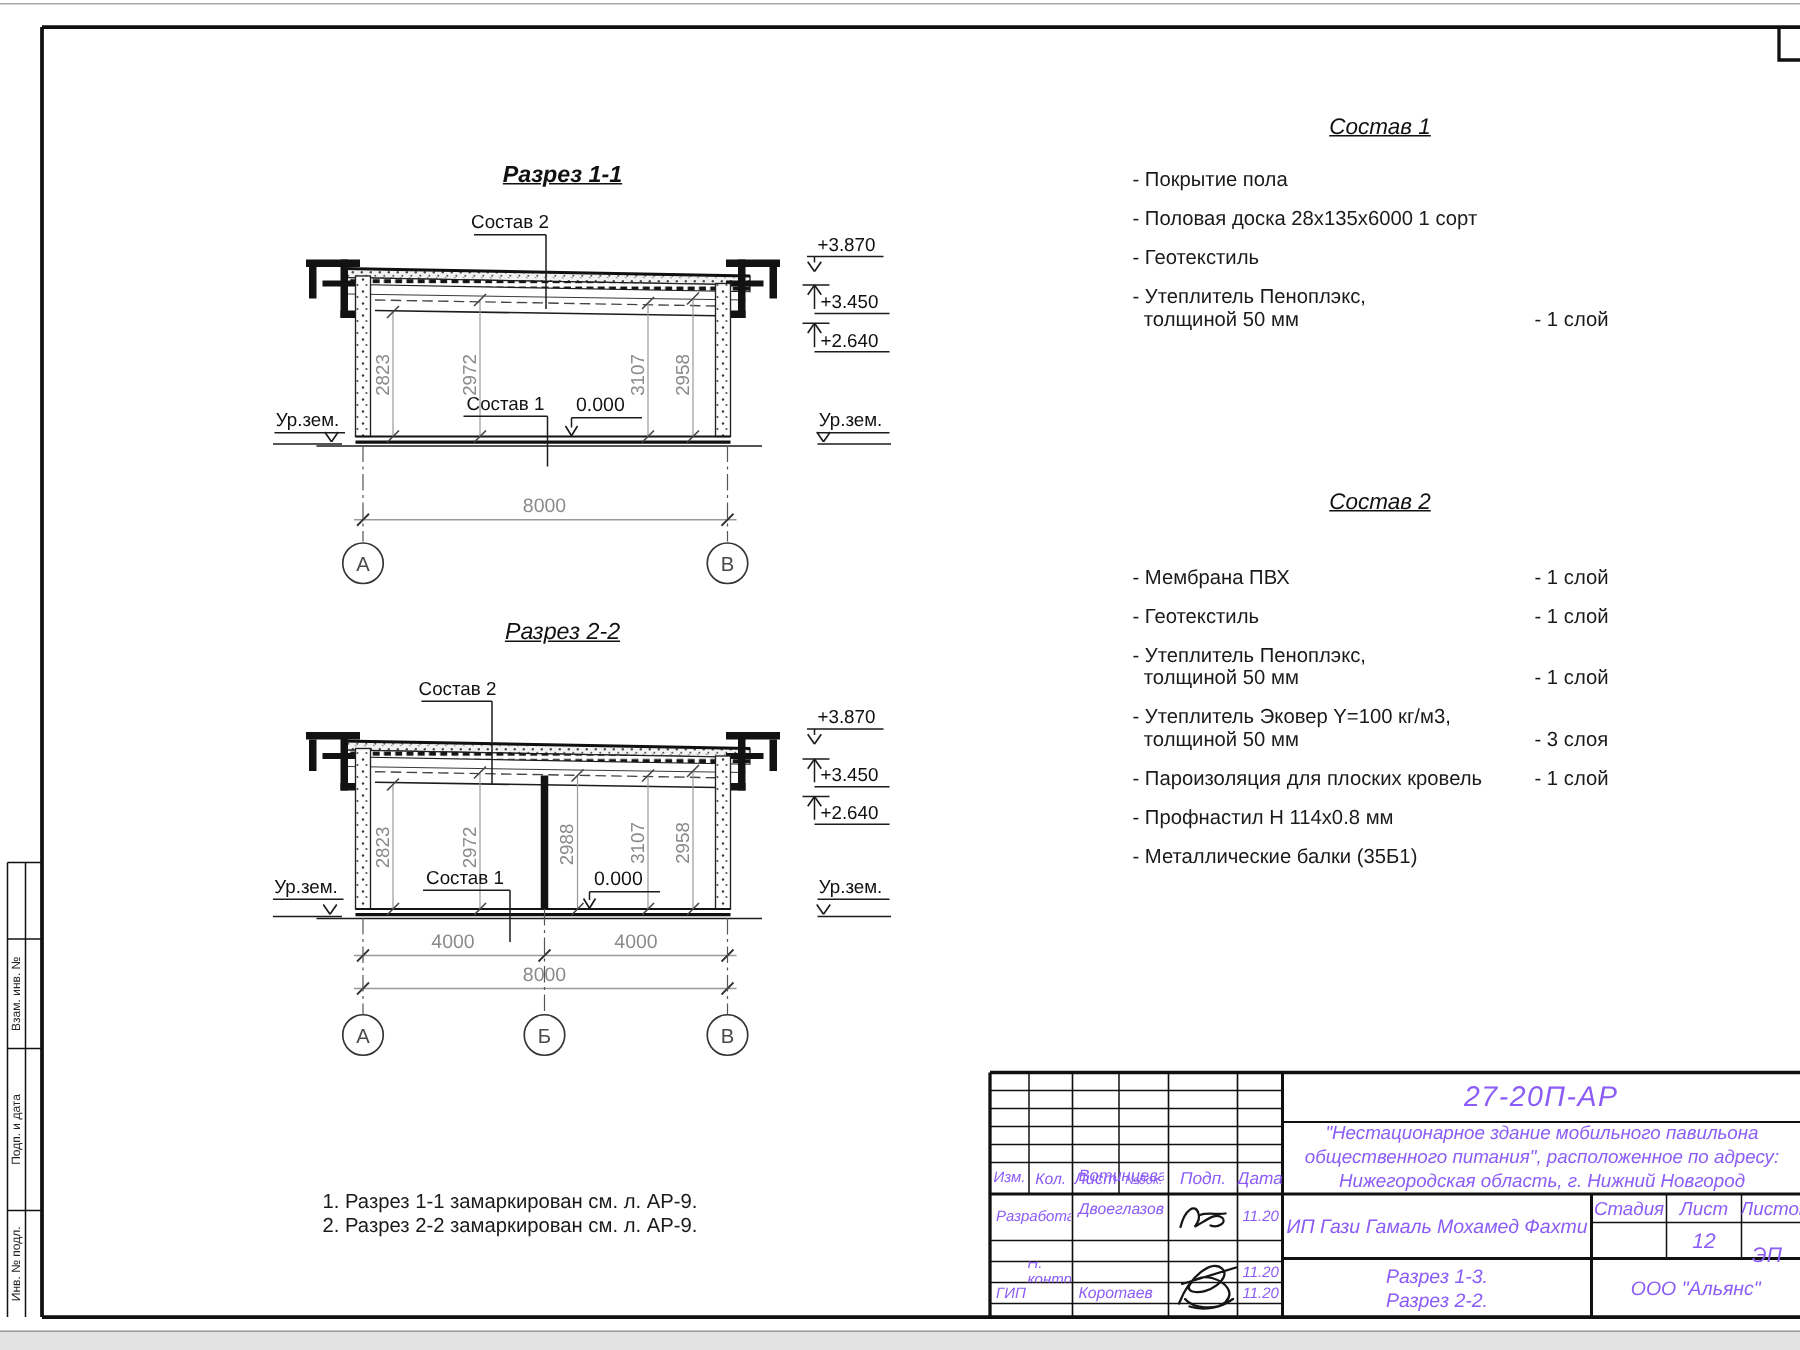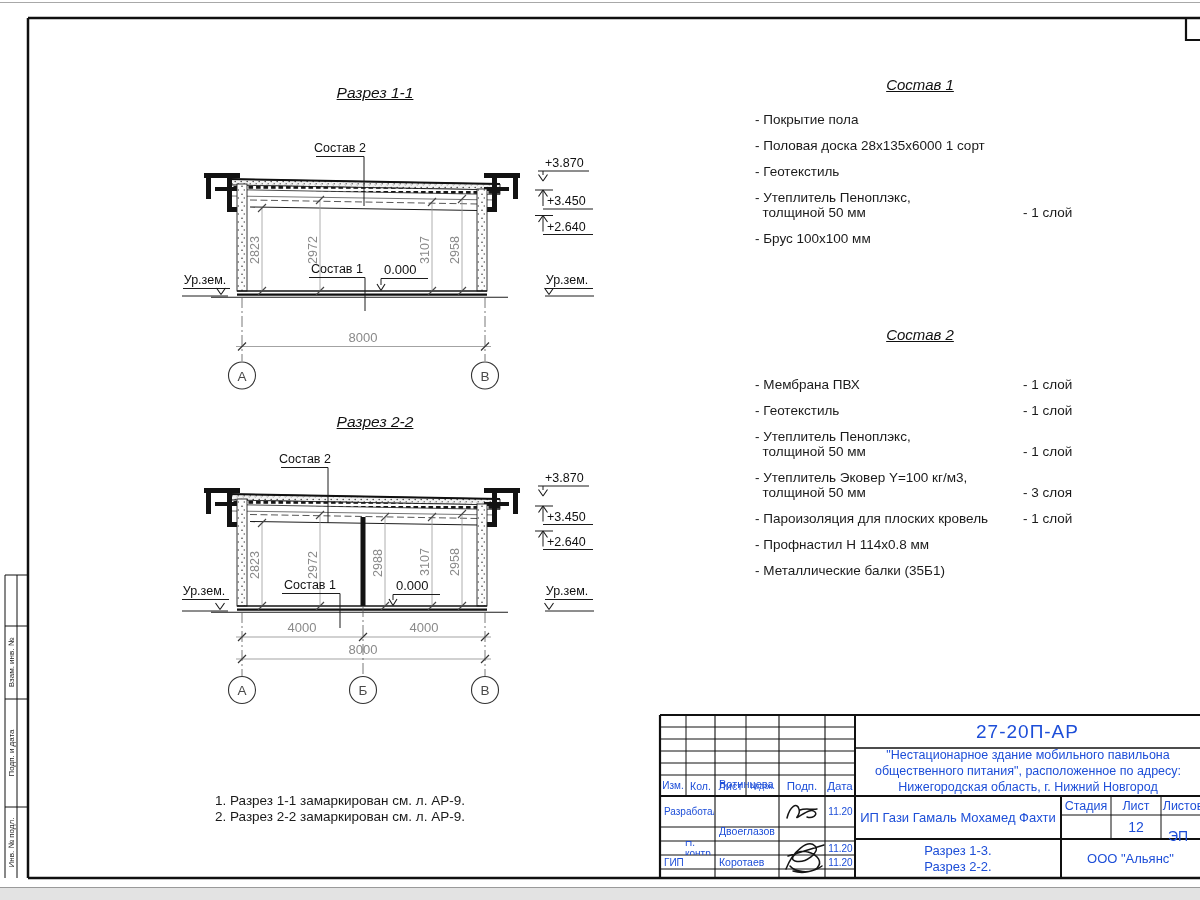--- a/index.html
+++ b/index.html
@@ -14,21 +14,21 @@
   .comp-title{text-align:center;font-size:15px;font-style:italic;text-decoration:underline;color:#111;}
   .comp-items{display:flex;flex-direction:column;gap:11px;justify-content:center;}
   .m19{margin-bottom:19px;} .m34{margin-bottom:34px;}
   .citem{position:relative;font-size:13.5px;line-height:15px;}
   .ctext{white-space:pre-wrap;display:block;}
   .cqty{position:absolute;left:268px;bottom:0;white-space:nowrap;}
   
   .notes{position:absolute;left:215px;top:793px;font-size:13.5px;line-height:15.5px;}
   
   .tb{position:absolute;display:flex;align-items:center;justify-content:center;text-align:center;
-      overflow:hidden;color:#1d4ed8;}
+      overflow:hidden;color:#8b5cf6;font-style:italic;}
   .tb.left{justify-content:flex-start;text-align:left;padding-left:3px;box-sizing:border-box;}
   .docnum{font-size:19px;letter-spacing:1px;}
   .proj{font-size:12.5px;line-height:1.27;}
   .content2{flex-direction:column;line-height:1.2;font-size:13px;}
   .bottom-band{position:absolute;left:0;top:887px;width:1200px;height:13px;background:#e3e3e3;
                border-top:1px solid #9a9a9a;}
   .top-edge{position:absolute;left:0;top:2px;width:1200px;height:0;border-top:1px solid #a8a8a8;}
 </style>
 </head>
 <body>
@@ -304,21 +304,21 @@
       <path d="M1111 796 V839" stroke-width="1"></path>
       <path d="M1161 796 V839" stroke-width="1"></path>
     </g>
 
     <g stroke="#151515" fill="none" stroke-linecap="round">
       <path d="M787 818 C 790 806, 797 802, 799 809 C 801 815, 794 819, 798 817 C 805 813, 811 808, 815 812 C 818 815, 812 819, 807 817 M 800 810 C 805 808, 812 810, 817 809" stroke-width="1.5"></path>
       <path d="M786 869 C 793 851, 808 839, 815 846 C 821 852, 805 864, 795 861 C 788 859, 797 849, 808 852 C 818 855, 823 862, 817 868 C 810 874, 795 872, 790 866 M 788 856 L 824 845 M 793 871 C 802 874, 814 872, 822 866" stroke-width="1.5"></path>
     </g>
   </svg>
 
-  <div class="dwg-title" style="left:290px;top:84px;">Разрез 1-1</div>
+  <div class="dwg-title" style="left:290px;top:108px;font-weight:bold;">Разрез 1-1</div>
   <div class="dwg-title" style="left:290px;top:413px;">Разрез 2-2</div>
 
   <div class="comp" style="left:755px;top:76px;">
     <div class="comp-title m19">Состав 1</div>
     <div class="comp-items">
       <div class="citem">
           <span class="ctext">- Покрытие пола</span>
           <span class="cqty"></span>
         </div>
       <div class="citem">
@@ -326,24 +326,20 @@
           <span class="cqty"></span>
         </div>
       <div class="citem">
           <span class="ctext">- Геотекстиль</span>
           <span class="cqty"></span>
         </div>
       <div class="citem">
           <span class="ctext">- Утеплитель Пеноплэкс,
   толщиной 50 мм</span>
           <span class="cqty">- 1 слой</span>
-        </div>
-      <div class="citem">
-          <span class="ctext">- Брус 100х100 мм</span>
-          <span class="cqty"></span>
         </div>
     </div>
   </div>
 
   <div class="comp" style="left:755px;top:326px;">
     <div class="comp-title m34">Состав 2</div>
     <div class="comp-items">
       <div class="citem">
           <span class="ctext">- Мембрана ПВХ</span>
           <span class="cqty">- 1 слой</span>
@@ -402,20 +398,20 @@
   <div class="tb" style="left:686px;top:776px;width:29px;height:19px;font-size:10.5px;">Кол.</div>
   <div class="tb" style="left:715px;top:776px;width:31px;height:19px;font-size:11px;">Лист</div>
   <div class="tb" style="left:746px;top:776px;width:33px;height:19px;font-size:8.5px;">№док.</div>
   <div class="tb" style="left:779px;top:776px;width:46px;height:19px;font-size:11.5px;">Подп.</div>
   <div class="tb" style="left:825px;top:776px;width:30px;height:19px;font-size:11.5px;">Дата</div>
 
   <div class="tb left" style="left:661px;top:796px;width:53px;height:31px;font-size:10px;">Разработал</div>
   <div class="tb left" style="left:716px;top:768px;width:60px;height:31px;font-size:11px;">Вотинцева</div>
   <div class="tb" style="left:826px;top:796px;width:29px;height:31px;font-size:10px;">11.20</div>
   <div class="tb left" style="left:661px;top:841px;width:53px;height:14px;font-size:10px;padding-left:24px;">Н. контр.</div>
-  <div class="tb left" style="left:716px;top:823px;width:62px;height:16px;font-size:10.5px;">Двоеглазов</div>
+  <div class="tb left" style="left:716px;top:798px;width:62px;height:16px;font-size:10.5px;">Двоеглазов</div>
   <div class="tb" style="left:826px;top:841px;width:29px;height:14px;font-size:10px;">11.20</div>
   <div class="tb left" style="left:661px;top:855px;width:53px;height:14px;font-size:10px;">ГИП</div>
   <div class="tb left" style="left:716px;top:855px;width:62px;height:14px;font-size:10.5px;">Коротаев</div>
   <div class="tb" style="left:826px;top:855px;width:29px;height:14px;font-size:10px;">11.20</div>
 
   <div class="bottom-band"></div>
 </div>
 
 </body></html>

